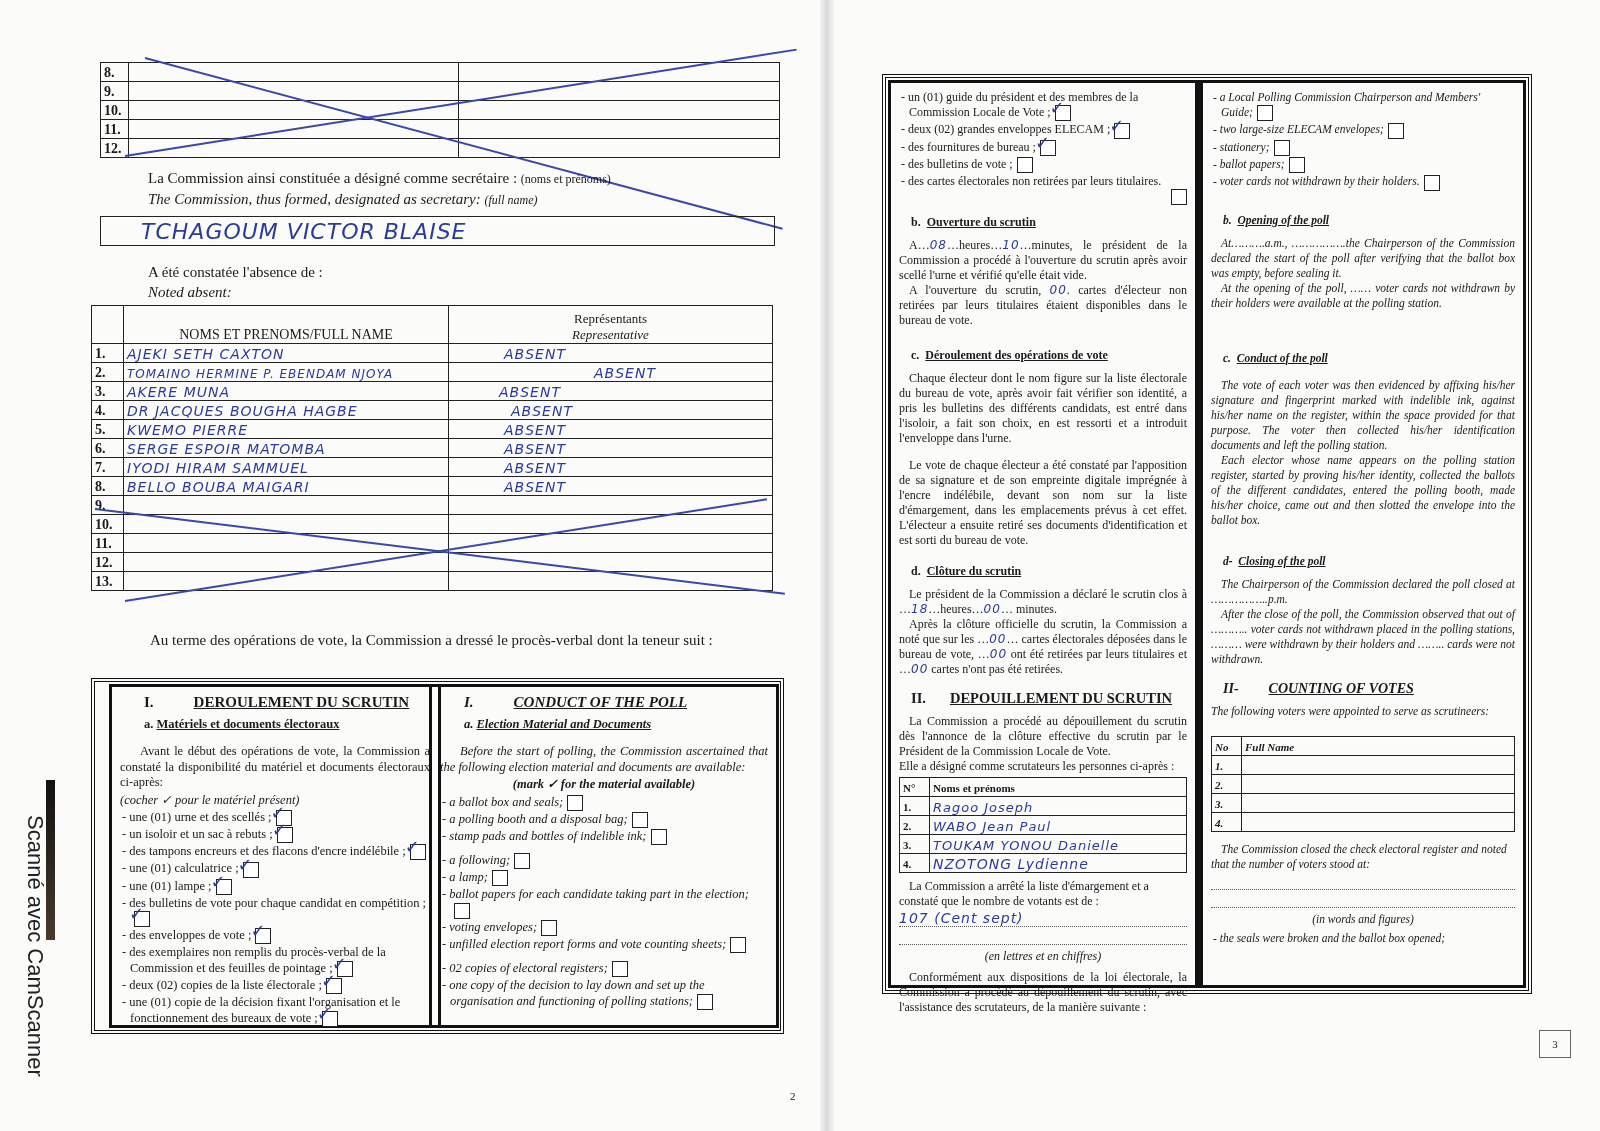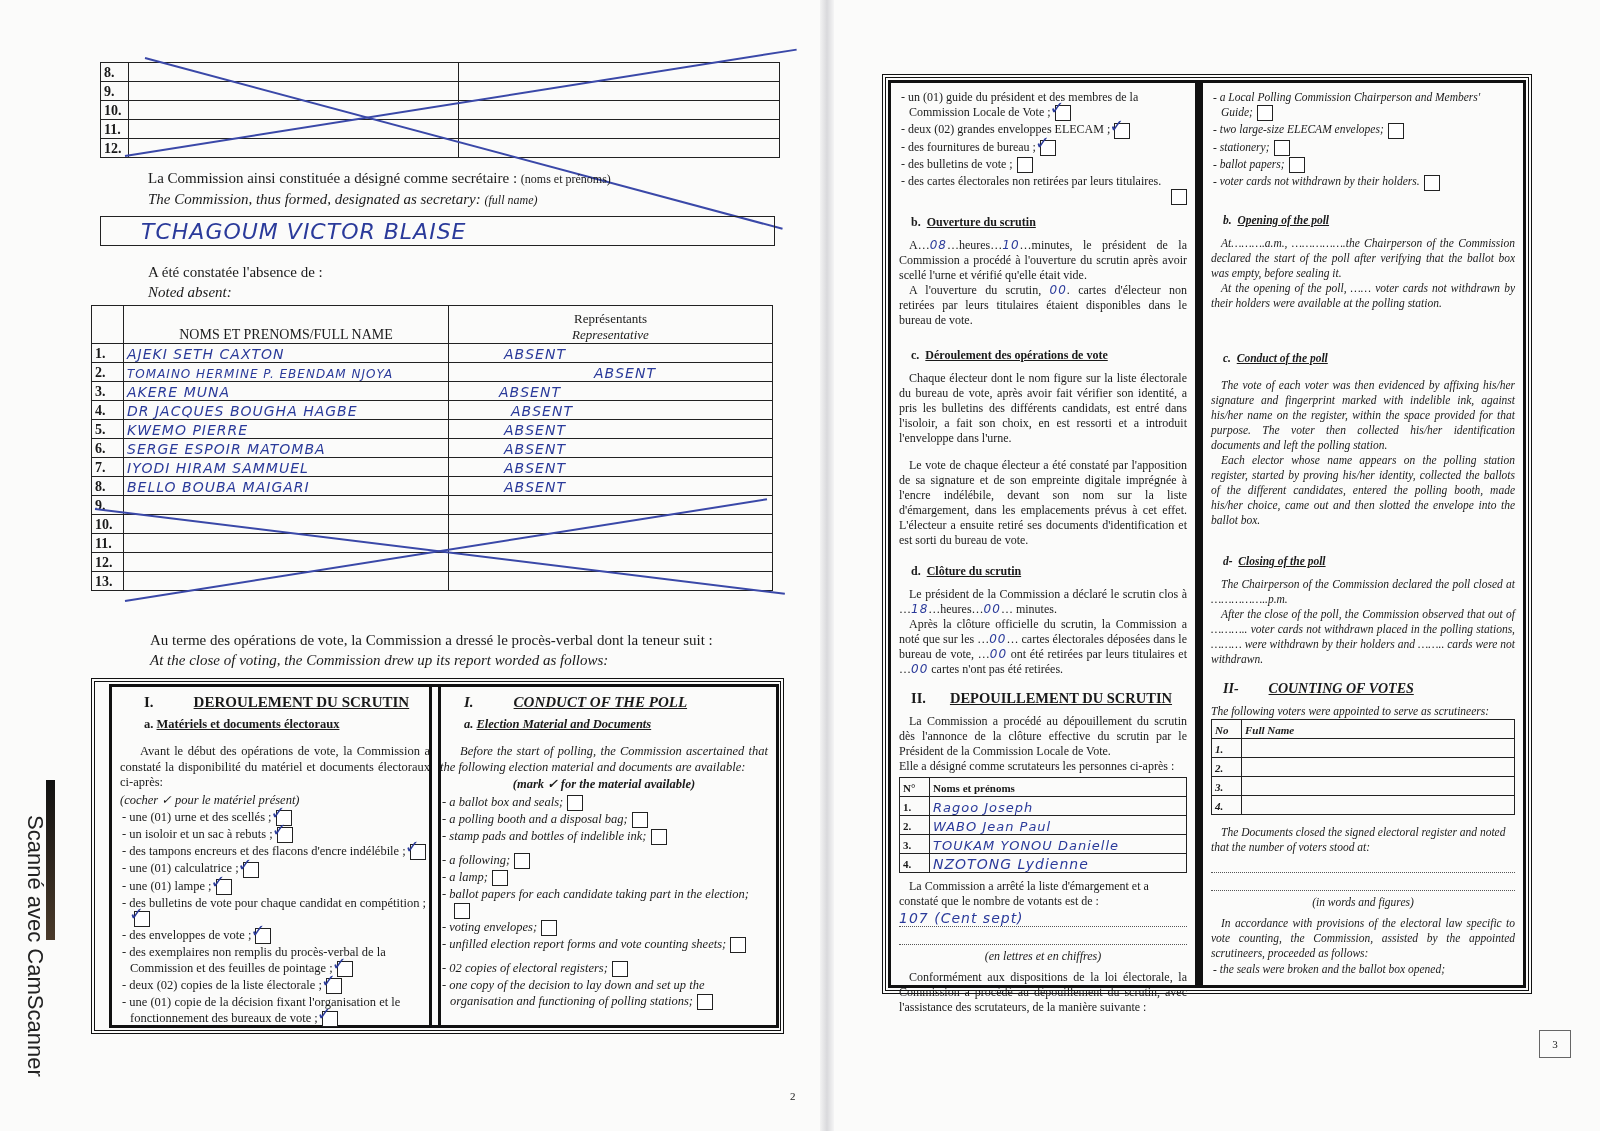--- a/index.html
+++ b/index.html
@@ -162,21 +162,20 @@
           <td></td>
           <td></td>
         </tr>
   </tbody>
     </table>
   <div class="xline" style="left:95px; top:508px; width:695px; transform:rotate(7deg);"></div>
   <div class="xline" style="left:125px; top:600px; width:650px; transform:rotate(-9deg);"></div>
 
   <div class="abs" style="left:150px; top:630px; font-size:15px; line-height:20px;">
     <div>Au terme des opérations de vote, la Commission a dressé le procès-verbal dont la teneur suit :</div>
-    <div class="it">At the close of voting, the Commission drew up its report worded as follows:</div>
   </div>
 
   <div class="boxed" style="left:91px; top:678px; width:693px; height:356px;"></div>
 
   <div class="colbox" style="left:109px; top:684px; width:332px; height:344px;">
     <div style="font-size:15px; margin:2px 0 6px 24px;"><span class="b">I.</span><span class="sec" style="margin-left:40px">DEROULEMENT DU SCRUTIN</span></div>
     <div style="margin:0 0 12px 24px;"><span class="b">a.</span> <span class="sec">Matériels et documents électoraux</span></div>
     <div class="just" style="text-indent:20px;">Avant le début des opérations de vote, la Commission a constaté la disponibilité du matériel et documents électoraux ci-après:</div>
     <div style="margin:2px 0;font-style:italic;">(cocher ✓ pour le matériel présent)</div>
     <div class="li"><span>- une (01) urne et des scellés ;</span><span class="chk on"></span></div>
@@ -289,21 +288,21 @@
     <div class="sub" style="margin-top:40px"><span class="b">c.</span>&nbsp;&nbsp;<span class="sec">Conduct of the poll</span></div>
     <div class="just" style="text-indent:10px; margin-top:12px;">The vote of each voter was then evidenced by affixing his/her signature and fingerprint marked with indelible ink, against his/her name on the register, within the space provided for that purpose. The voter then collected his/her identification documents and left the polling station.</div>
     <div class="just" style="text-indent:10px">Each elector whose name appears on the polling station register, started by proving his/her identity, collected the ballots of the different candidates, entered the polling booth, made his/her choice, came out and then slotted the envelope into the ballot box.</div>
 
     <div class="sub" style="margin-top:26px"><span class="b">d-</span>&nbsp;&nbsp;<span class="sec">Closing of the poll</span></div>
     <div class="just" style="text-indent:10px">The Chairperson of the Commission declared the poll closed at ……………..p.m.</div>
     <div class="just" style="text-indent:10px">After the close of the poll, the Commission observed that out of ……….. voter cards not withdrawn placed in the polling stations, ……… were withdrawn by their holders and …….. cards were not withdrawn.</div>
 
     <div style="font-size:14px; margin:14px 0 8px 12px;"><span class="b">II-</span><span class="sec b" style="margin-left:30px">COUNTING OF VOTES</span></div>
     <div>The following voters were appointed to serve as scrutineers:</div>
-    <table class="grid" style="position:static; width:100%; margin-top:0;border-radius:29px;">
+    <table class="grid" style="position:static; width:100%; margin-top:17px;border-radius:29px;">
       <tbody>
           <tr>
             <th style="width:30px; text-align:left; font-size:11px; height:15px;">No</th>
             <th style="text-align:left; font-size:11px;">Full Name</th>
           </tr>
       <tr>
             <td class="num" style="height:15px; font-size:11px;">1.</td>
             <td></td>
           </tr>
       <tr>
@@ -313,22 +312,21 @@
       <tr>
             <td class="num" style="height:15px; font-size:11px;">3.</td>
             <td></td>
           </tr>
       <tr>
             <td class="num" style="height:15px; font-size:11px;">4.</td>
             <td></td>
           </tr>
     </tbody>
       </table>
-    <div style="text-indent:10px; margin-top:10px;">The Documents closed the signed electoral register and noted that the number of voters stood at:</div>
+    <div style="text-indent:10px; margin-top:10px;">The Commission closed the check electoral register and noted that the number of voters stood at:</div>
     <div class="dots"></div>
     <div class="dots"></div>
     <div style="text-align:center; margin:4px 0;">(in words and figures)</div>
-    <div class="just" style="text-indent:10px; margin-top:6px;">In accordance with provisions of the electoral law specific to vote counting, the Commission, assisted by the appointed scrutineers, proceeded as follows:</div>
     <div class="li">- the seals were broken and the ballot box opened;</div>
   </div>
 
   <div class="pgbox" style="left:1539px; top:1030px;">3</div>
 </div>
 
 </body></html>

